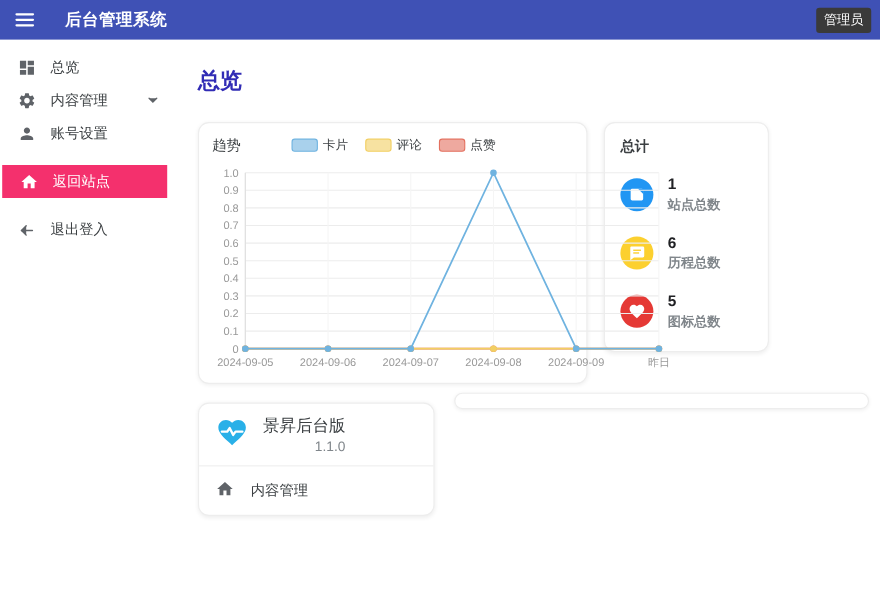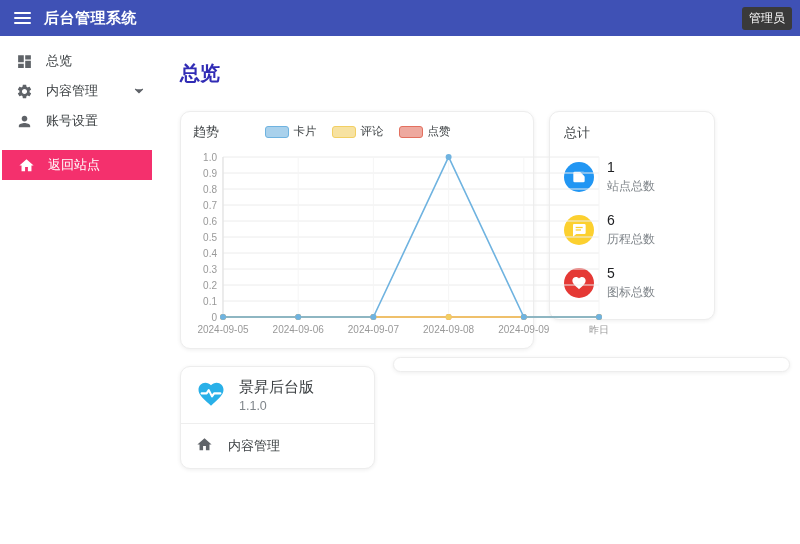--- a/index.html
+++ b/index.html
@@ -3,21 +3,21 @@
 <meta charset="utf-8">
 <style>
   * { box-sizing: border-box; margin: 0; padding: 0; }
   html,body { width: 800px; height: 544px; overflow: hidden; background:#fff;
     font-family: "Liberation Sans", sans-serif; color:#3c4043; }
 
   
   .topbar { height:36px; background:var(--topbar,#3f51b5); display:flex; align-items:center; color:#fff; }
   .hamburger { margin-left:14px; width:17px; cursor:pointer; }
   .hamburger span { display:block; height:2px; background:#fff; border-radius:1px; margin:2.6px 0; }
-  .topbar-title { margin-left:13px; font-size:15px; font-weight:700; letter-spacing:.5px; }
+  .topbar-title { margin-left:28px; font-size:15px; font-weight:700; letter-spacing:.5px; }
   .admin-btn { margin-left:auto; margin-right:8px; background:var(--adminbtn,#3a3a3a); color:#fff;
     font-size:12px; padding:3px 7px; border-radius:3px; border:none; cursor:pointer; }
 
   
   .layout { display:flex; align-items:flex-start; }
 
   
   .sidebar { width:160px; flex-shrink:0; padding-top:10px; }
   .side-item { display:flex; align-items:center; height:30px; font-size:13px; color:#3c4043; cursor:pointer; }
   .side-item .icn { width:18px; height:18px; margin-left:15px; display:flex; align-items:center; justify-content:center; }
@@ -40,31 +40,31 @@
   
   .chart-card { width:354px; height:238px; padding:11px 12px; position:relative; }
   .chart-header { font-size:13px; color:#3c4043; }
   .legend { position:absolute; top:12px; left:1px; right:0; display:flex; justify-content:center; gap:15px; }
   .legend-item { display:flex; align-items:center; gap:5px; cursor:pointer; }
   .legend-swatch { width:24px; height:12px; border-radius:3px; }
   .legend-label { font-size:11.5px; color:#3c4043; }
   .chart-svg { margin-top:6px; overflow:visible; display:block; }
 
   
-  .totals-card { width:166px; padding:12px 14px 18px; }
+  .totals-card { width:150px; padding:12px 14px 18px;font-weight:bold; }
   .totals-title { font-size:13px; color:#3c4043; }
   .stat { display:flex; align-items:center; gap:13px; margin-top:17px; }
   .stat-circle { width:30px; height:30px; border-radius:50%; flex-shrink:0;
     display:flex; align-items:center; justify-content:center; }
   .stat-value { font-size:14px; color:#202124; }
   .stat-label { font-size:12px; color:#80868b; margin-top:3px; }
 
   
   .bottom-row { display:flex; gap:18px; margin-top:8px; align-items:flex-start; }
-  .about-card { width:195px; margin-top:9px; }
+  .about-card { width:215px; margin-top:9px;text-align:right; }
   .about-top { display:flex; align-items:center; gap:13px; padding:11px 15px 10px; }
   .about-name { font-size:15px; color:#3c4043; }
   .about-version { font-size:12.5px; color:#80868b; margin-top:2px; }
   .about-divider { border-top:1px solid #eee; }
   .about-link { display:flex; align-items:center; gap:15px; padding:12px 15px; font-size:13px;
     color:#3c4043; cursor:pointer; }
   .empty-card { flex:1; height:15px; }
 </style>
 </head>
 <body>
@@ -110,20 +110,29 @@
         </span>
         <span class="lbl">账号设置</span>
       </div>
       <div class="side-item highlight">
         <span class="icn">
           <svg width="17" height="17" viewBox="0 0 24 24" fill="#5f6368">
             <path d="M10 20v-6h4v6h5v-8h3L12 3 2 12h3v8z"></path>
           </svg>
         </span>
         <span class="lbl">返回站点</span>
+      </div>
+      <div class="side-item">
+        <span class="icn">
+          <svg width="17" height="17" viewBox="0 0 24 24" fill="none" stroke="#5f6368" stroke-width="1.8" stroke-linecap="round" stroke-linejoin="round">
+            <path d="M19 12H5"></path>
+            <path d="M11 6l-6 6 6 6"></path>
+          </svg>
+        </span>
+        <span class="lbl">退出登入</span>
       </div>
     </nav>
 
   <main class="main">
     <h1 class="page-title">总览</h1>
 
     <div class="content-row">
       <section class="card chart-card">
         <div class="chart-header">趋势</div>
         <div class="legend" id="legend">

